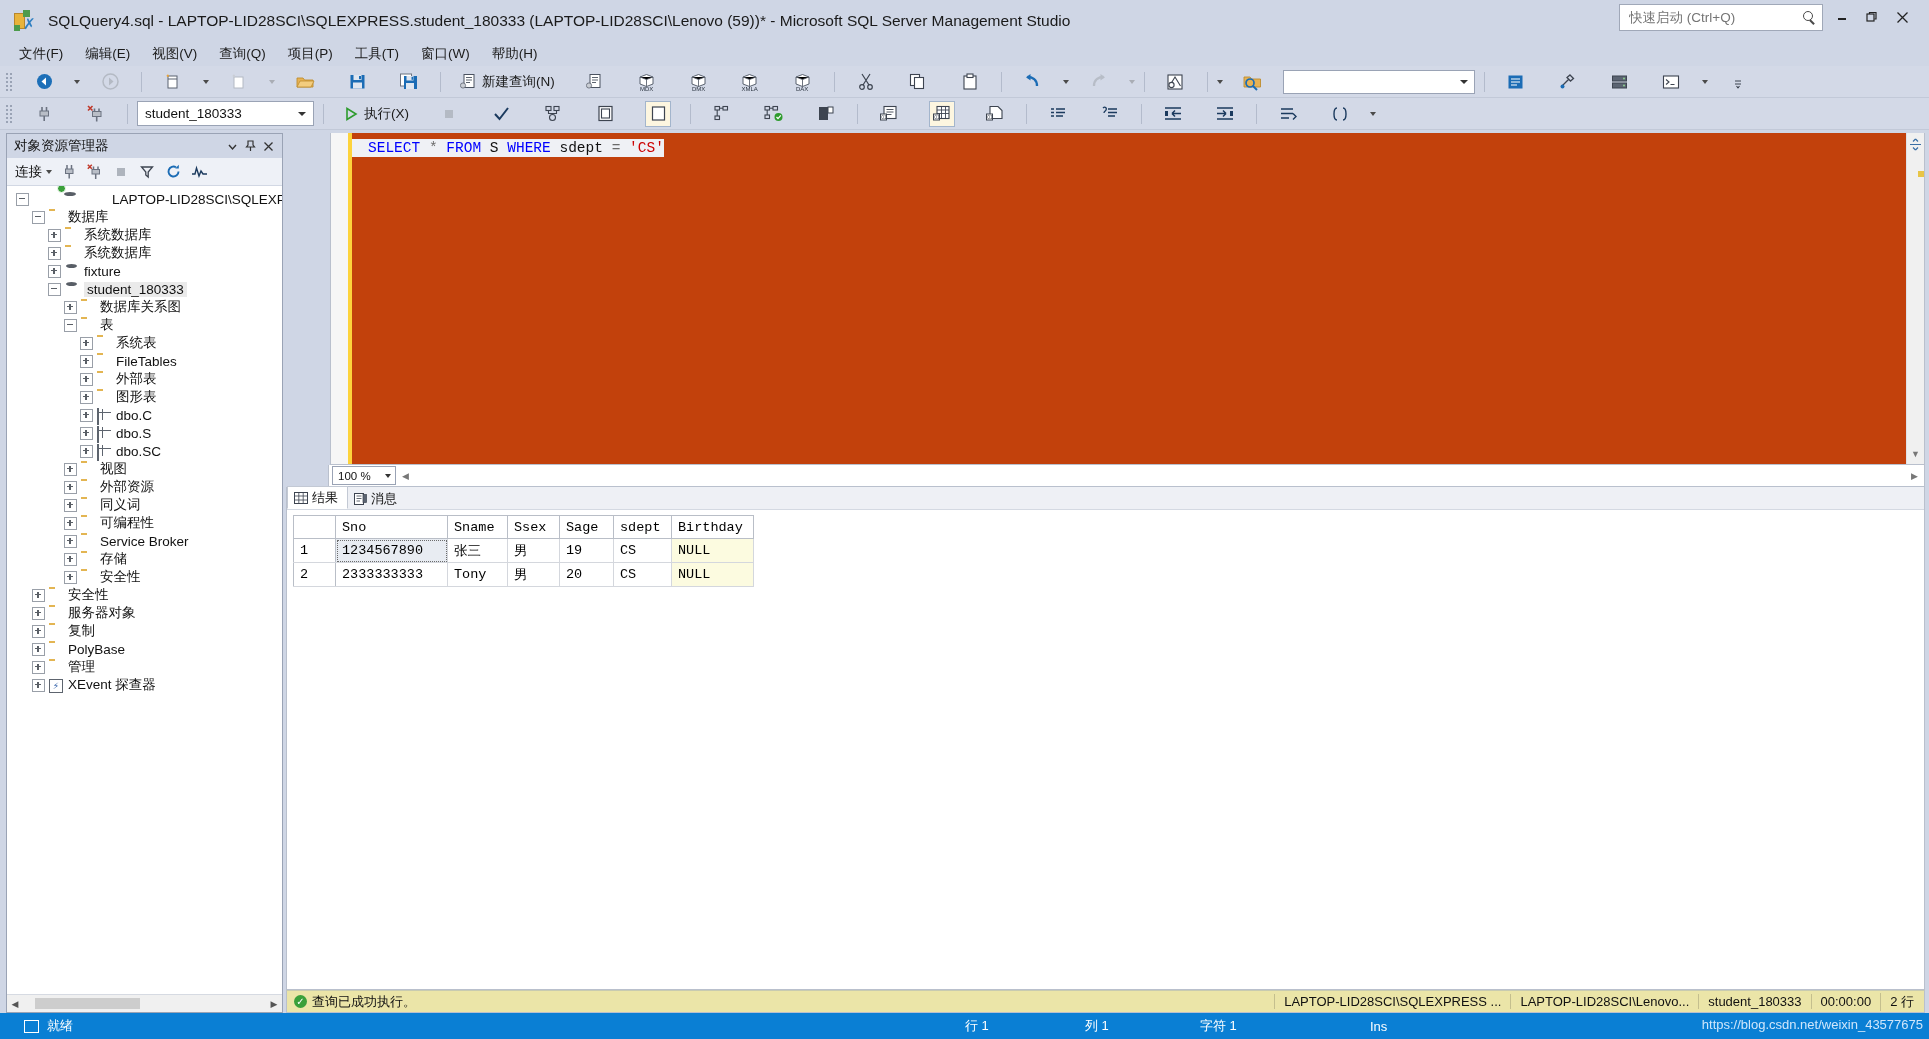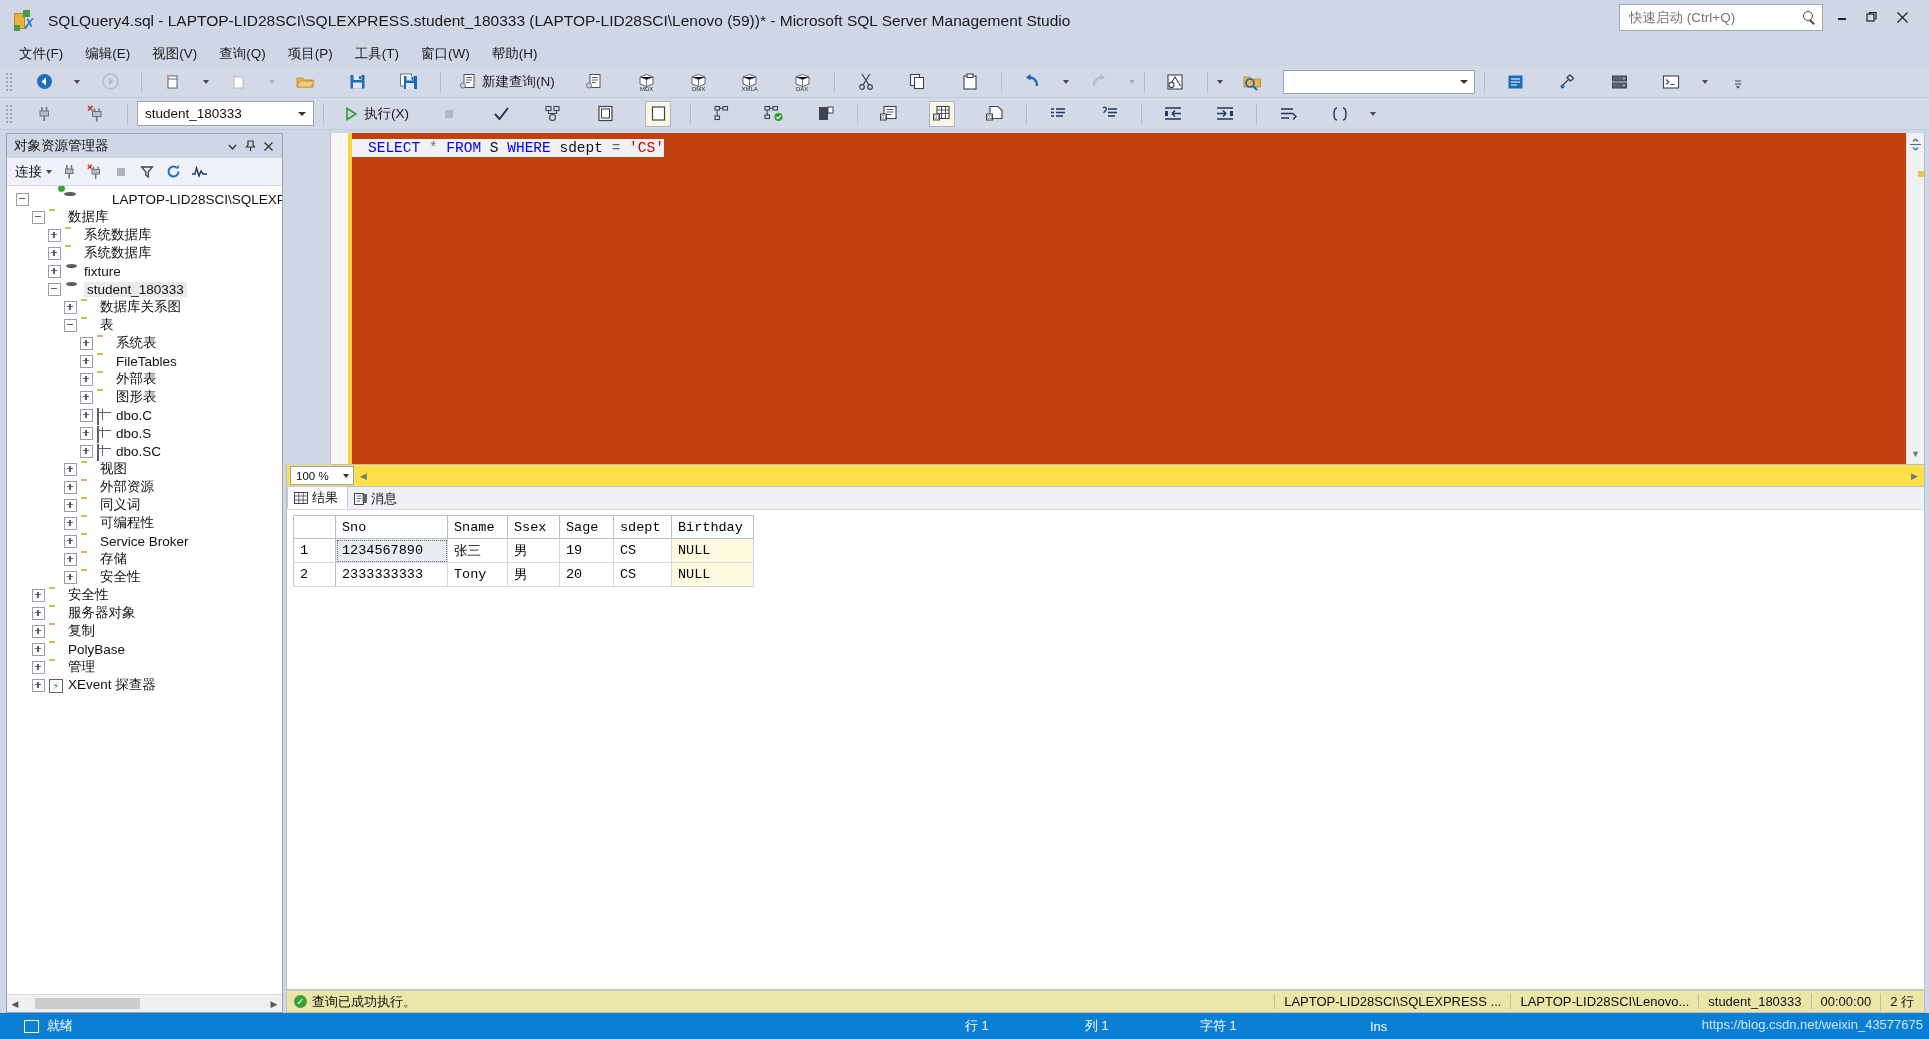--- a/index.html
+++ b/index.html
@@ -381,25 +381,26 @@
   .ed-vscroll .sb-mark {
     position:absolute; right:0; top: 38px; width: 6px; height: 6px; background:#e8c547;
   }
   .ed-vscroll .sb-bot {
     margin-top:auto; height: 20px; display:flex; align-items:center; justify-content:center;
     color:#777; font-size: 9px;
   }
 
   .zoom-bar {
     height: 21px;
-    background: #fde047;
+    background: #ffffff;
     border: 1px solid #b9c0cd;
     border-top: none;
     display: flex; align-items: center;
     flex: 0 0 auto;
+    margin-left: 42px;
   }
   .zoom-combo {
     width: 62px; height: 17px; margin-left: 3px;
     background: #fff; border: 1px solid #9aa3b5;
     display:flex; align-items:center;
     font-size: 11.5px; color:#111;
   }
   .zoom-combo .zv { margin-left: 5px; }
   .zoom-combo .arr {
     margin-left:auto; margin-right:4px;

